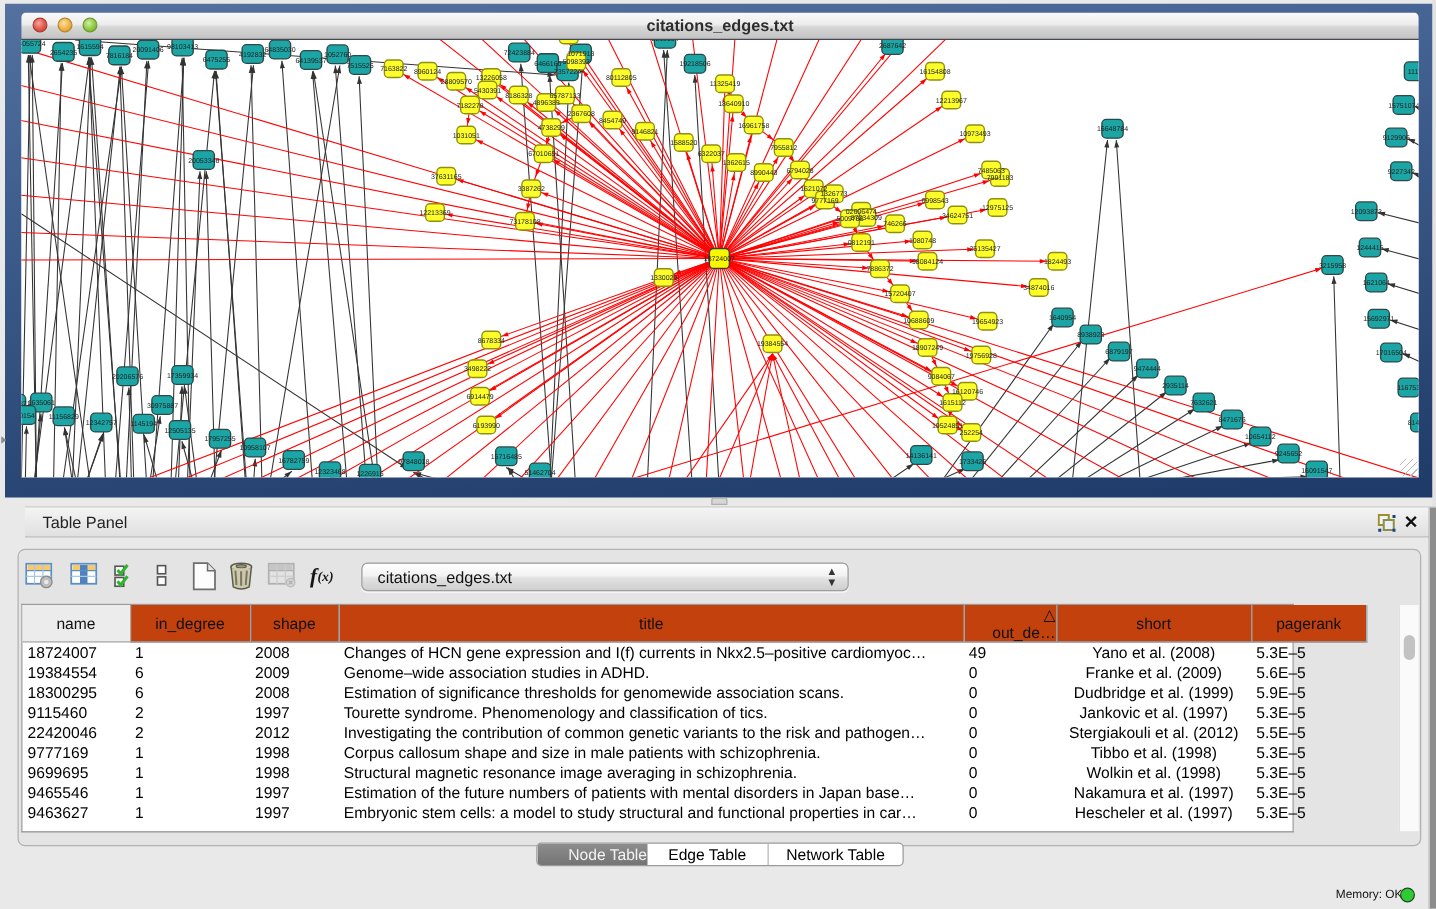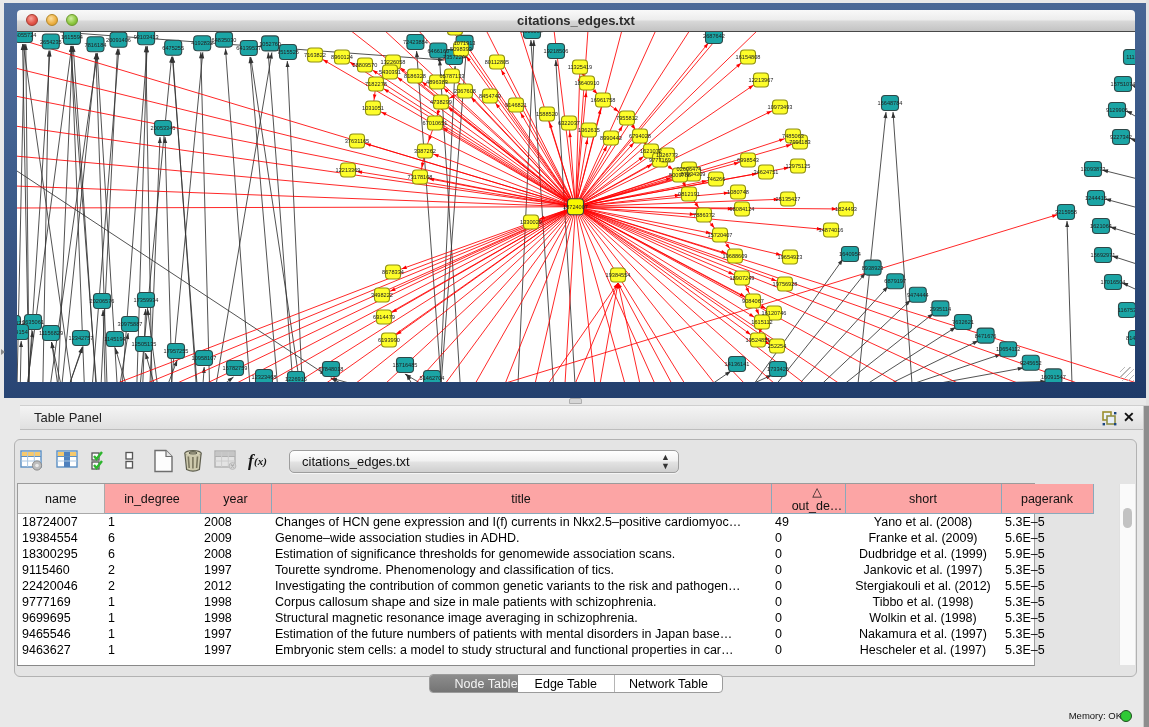--- a/index.html
+++ b/index.html
@@ -39,21 +39,21 @@
   border:1px solid #b2b2b2; border-radius:6px; }
 #combo { left:289px; top:450px; width:390px; height:23px; border:1px solid #9d9d9d; border-radius:5px;
   background:linear-gradient(180deg,#ffffff 0%,#f2f2f2 45%,#e2e2e2 55%,#cfcfcf 100%);
   font-size:13px; color:#111; line-height:21px; padding-left:12px;
   box-shadow:0 1px 1px rgba(255,255,255,.7);}
 #combo-arr { position:absolute; right:8px; top:2px; font-size:9px; color:#333; line-height:9px; }
 
 
 #tablewrap { left:17px; top:483px; width:1018px; height:183px; background:#fff; border:1px solid #9b9b9b; border-bottom:1px solid #888;}
 table { border-collapse:collapse; table-layout:fixed; width:1075px; font-size:12.5px; }
-th { background:#fca5a5; border:1px solid #89a9bb; border-top:none; font-weight:normal; font-size:12.5px;
+th { background:#c2410c; border:1px solid #89a9bb; border-top:none; font-weight:normal; font-size:12.5px;
   height:21px; padding:0; color:#111; }
 th.first { background:#ececec; border-color:#a9a9a9; border-left:none; }
 td { height:16px; padding:0 0 0 4px; color:#000; white-space:nowrap; overflow:hidden; }
 td.ctr { text-align:center; padding:0; }
 #scrollbar { left:1119px; top:484px; width:16px; height:181px; background:#fafafa; border-left:1px solid #e0e0e0; }
 #thumb { position:absolute; left:3px; top:24px; width:9px; height:20px; background:#c2c2c2; border-radius:5px; }
 
 
 #seg { left:429px; top:674px; width:294px; height:19px; border:1px solid #9b9b9b; border-radius:4px;
   background:#fff; display:flex; font-size:12.5px; overflow:hidden;}
@@ -865,23 +865,23 @@
         <col style="width:71px">
         <col style="width:500px">
         <col style="width:74px">
         <col style="width:156px">
         <col style="width:92px">
       </colgroup>
 <tbody>
         <tr>
           <th class="first">name</th>
           <th>in_degree</th>
-          <th>year</th>
+          <th>shape</th>
           <th>title</th>
-          <th style="text-align:center;padding-left:18px">△ out_de…</th>
+          <th style="text-align:right;padding-left:18px">△ out_de…</th>
           <th>short</th>
           <th>pagerank</th>
         </tr>
 <tr>
           <td>18724007</td>
           <td>1</td>
           <td>2008</td>
           <td>Changes of HCN gene expression and I(f) currents in Nkx2.5–positive cardiomyoc…</td>
           <td>49</td>
           <td class="ctr">Yano et al. (2008)</td>

